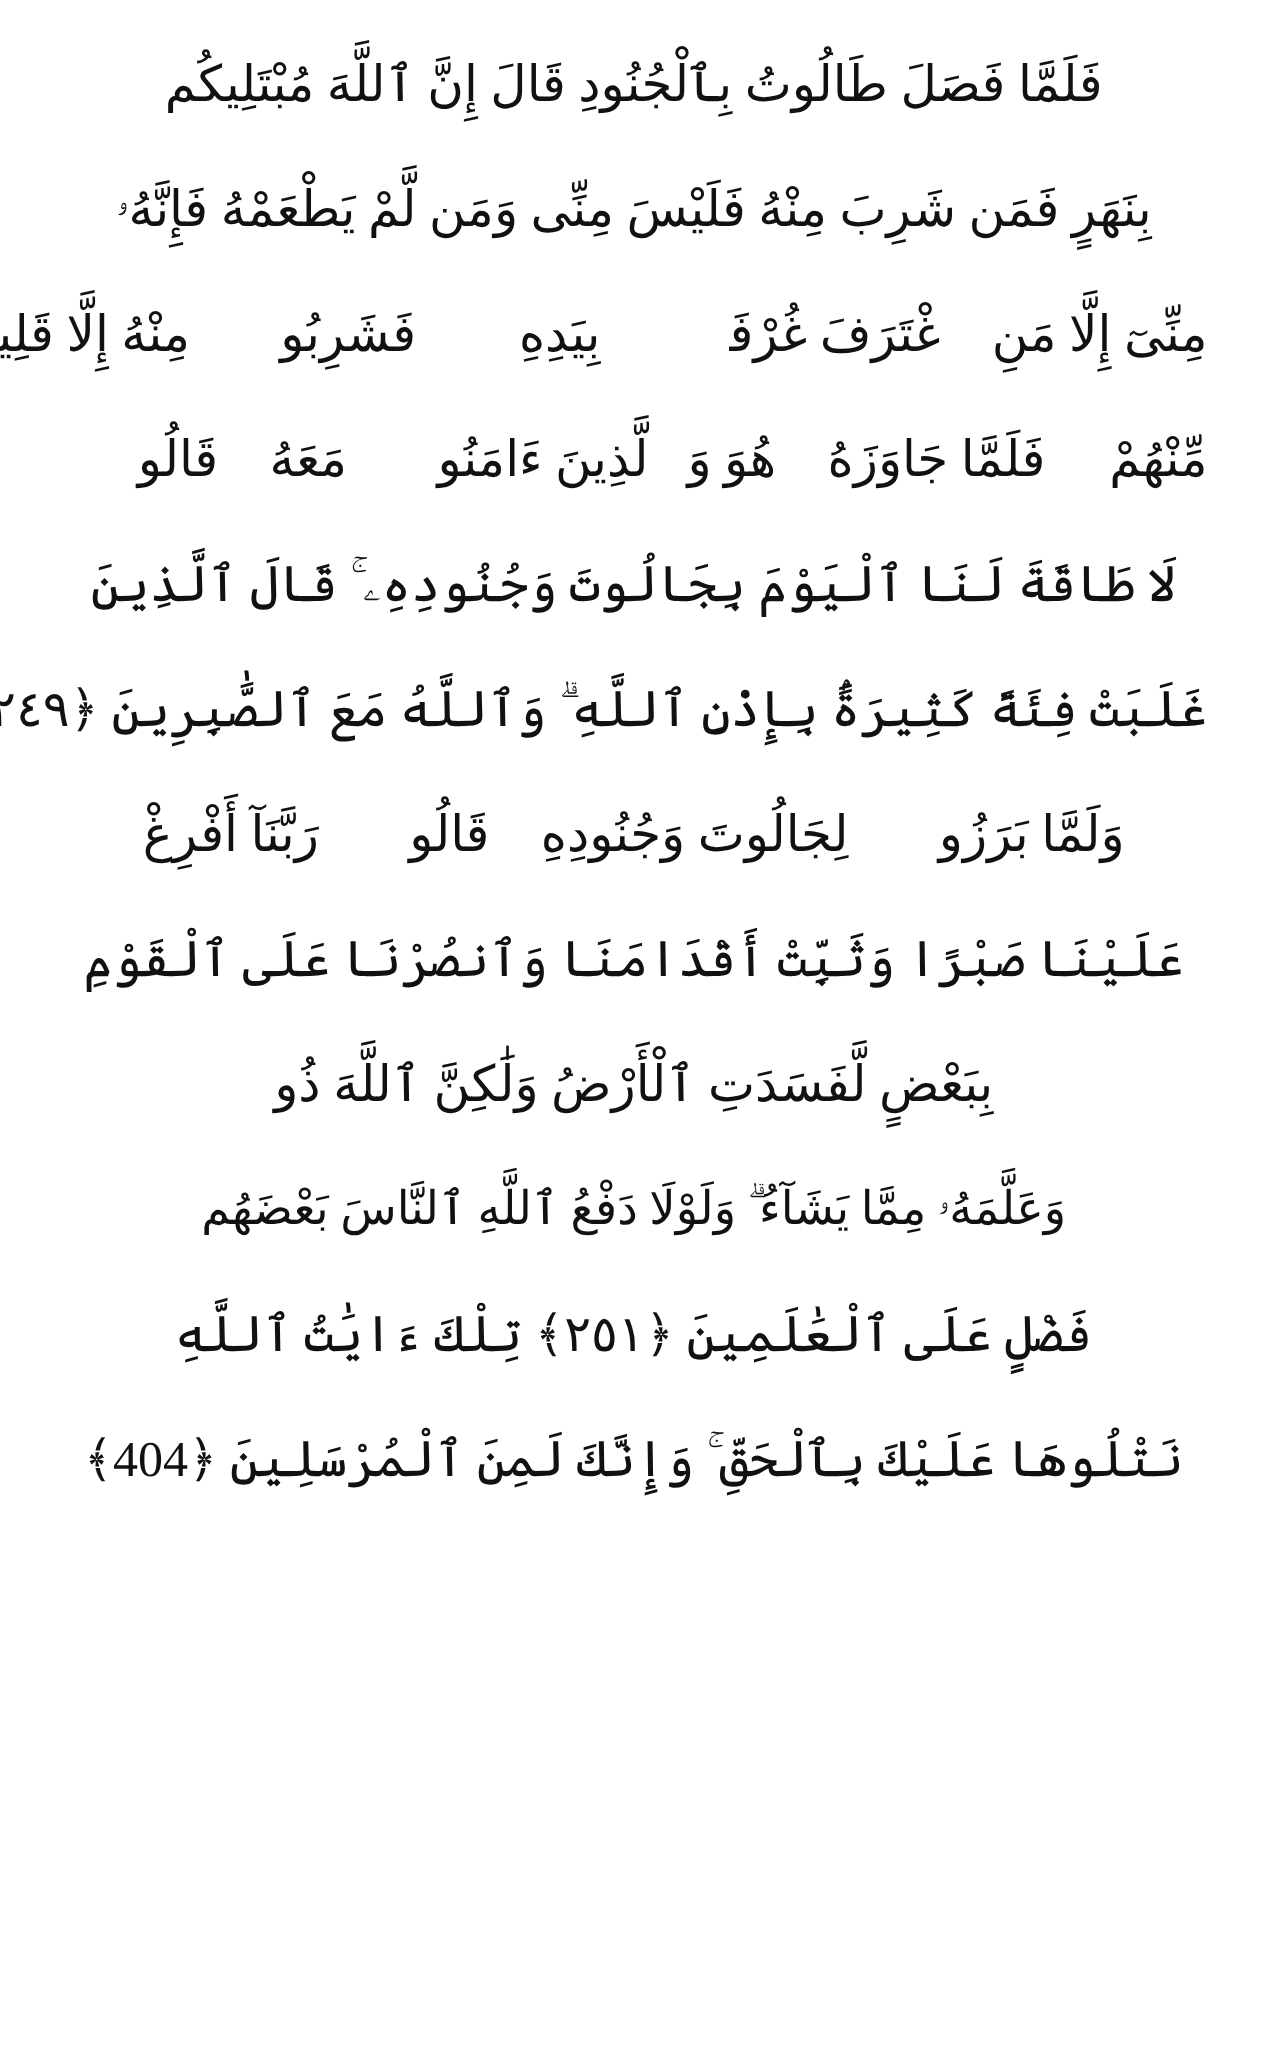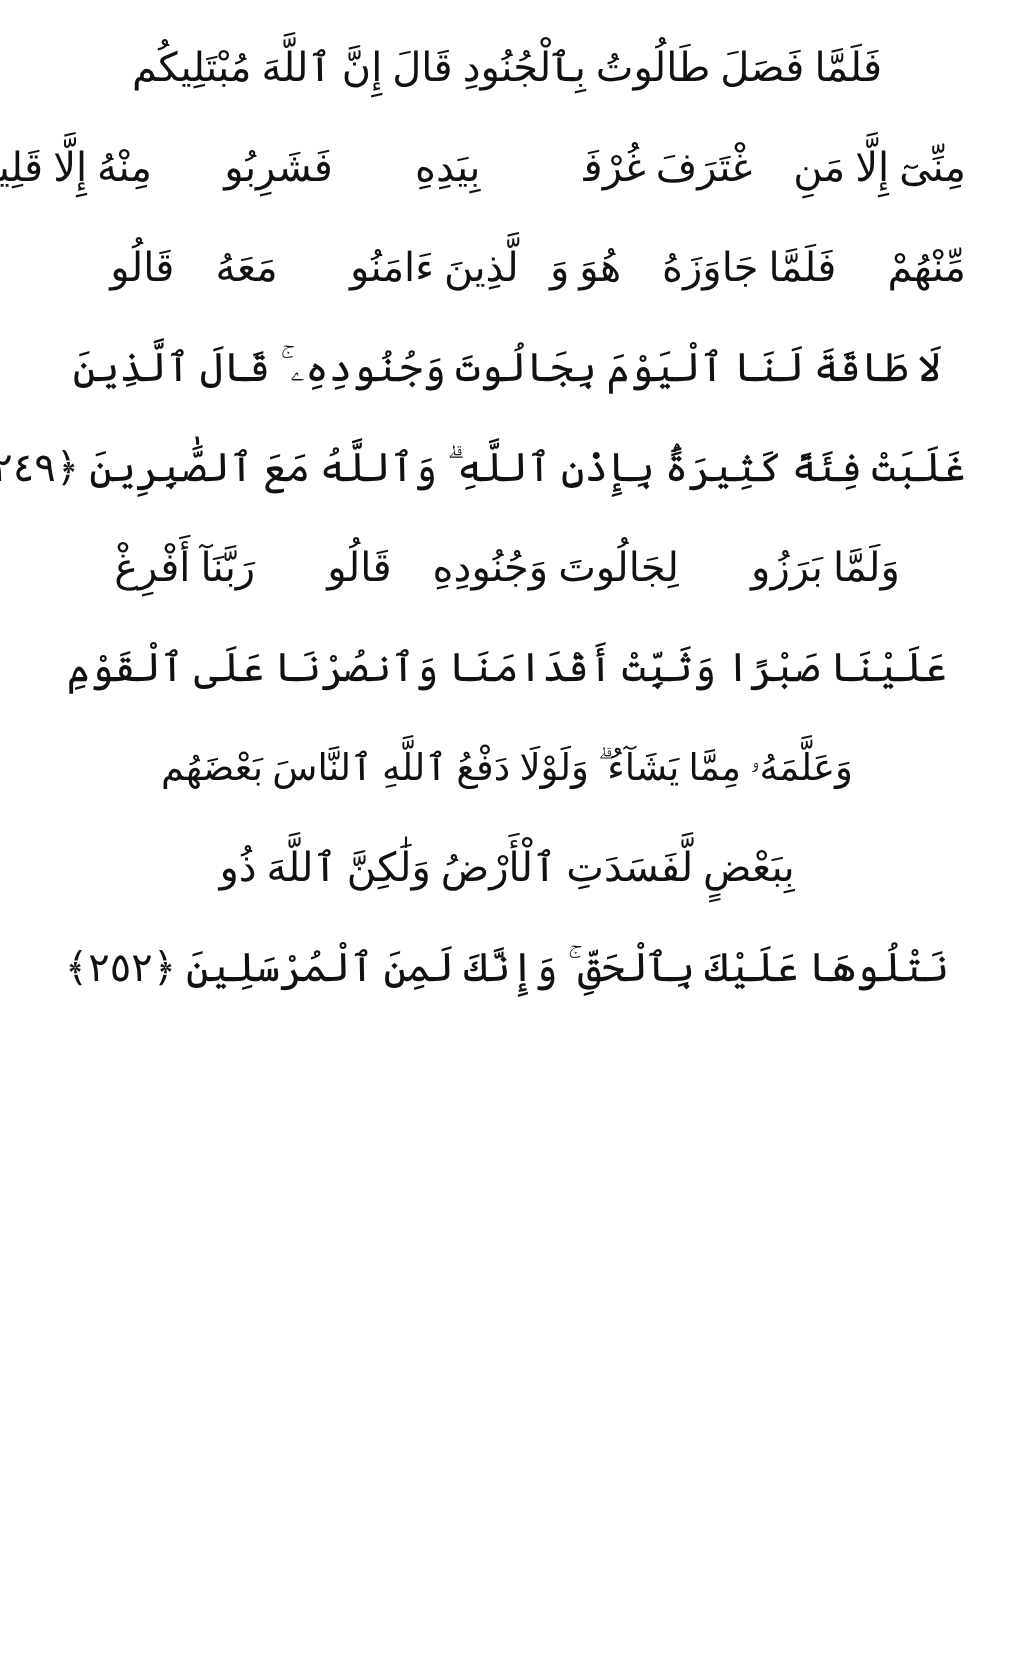--- a/index.html
+++ b/index.html
@@ -46,23 +46,25 @@
   .ayah-line.wide {
     letter-spacing: 2px;
   }
 </style>
 </head>
 <body>
 
 <div id="page">
   <div id="mushaf-text">
     <span class="ayah-line">فَلَمَّا فَصَلَ طَالُوتُ بِٱلْجُنُودِ قَالَ إِنَّ ٱللَّهَ مُبْتَلِيكُم</span>
+    <span class="ayah-line">بِنَهَرٍ فَمَن شَرِبَ مِنْهُ فَلَيْسَ مِنِّى وَمَن لَّمْ يَطْعَمْهُ فَإِنَّهُۥ</span>
     <span class="ayah-line">مِنِّىٓ إِلَّا مَنِ ٱغْتَرَفَ غُرْفَةًۢ بِيَدِهِۦ ۚ فَشَرِبُوا۟ مِنْهُ إِلَّا قَلِيلًا</span>
     <span class="ayah-line">مِّنْهُمْ ۚ فَلَمَّا جَاوَزَهُۥ هُوَ وَٱلَّذِينَ ءَامَنُوا۟ مَعَهُۥ قَالُوا۟</span>
     <span class="ayah-line">لَا طَاقَةَ لَنَا ٱلْيَوْمَ بِجَالُوتَ وَجُنُودِهِۦ ۚ قَالَ ٱلَّذِينَ</span>
     <span class="ayah-line">غَلَبَتْ فِئَةً كَثِيرَةًۢ بِإِذْنِ ٱللَّهِ ۗ وَٱللَّهُ مَعَ ٱلصَّٰبِرِينَ ﴿٢٤٩﴾</span>
     <span class="ayah-line">وَلَمَّا بَرَزُوا۟ لِجَالُوتَ وَجُنُودِهِۦ قَالُوا۟ رَبَّنَآ أَفْرِغْ</span>
     <span class="ayah-line">عَلَيْنَا صَبْرًا وَثَبِّتْ أَقْدَامَنَا وَٱنصُرْنَا عَلَى ٱلْقَوْمِ</span>
+    <span class="ayah-line wide">بِبَعْضٍ لَّفَسَدَتِ ٱلْأَرْضُ وَلَٰكِنَّ ٱللَّهَ ذُو</span>
     <span class="ayah-line dense">وَعَلَّمَهُۥ مِمَّا يَشَآءُ ۗ وَلَوْلَا دَفْعُ ٱللَّهِ ٱلنَّاسَ بَعْضَهُم</span>
-    <span class="ayah-line wide">بِبَعْضٍ لَّفَسَدَتِ ٱلْأَرْضُ وَلَٰكِنَّ ٱللَّهَ ذُو</span>
-    <span class="ayah-line">نَتْلُوهَا عَلَيْكَ بِٱلْحَقِّ ۚ وَإِنَّكَ لَمِنَ ٱلْمُرْسَلِينَ ﴿٢٥٢﴾</span>
+    <span class="ayah-line">فَضْلٍ عَلَى ٱلْعَٰلَمِينَ ﴿٢٥١﴾ تِلْكَ ءَايَٰتُ ٱللَّهِ</span>
+    <span class="ayah-line">نَتْلُوهَا عَلَيْكَ بِٱلْحَقِّ ۚ وَإِنَّكَ لَمِنَ ٱلْمُرْسَلِينَ ﴿404﴾</span>
   </div>
 </div>
 
 </body></html>

